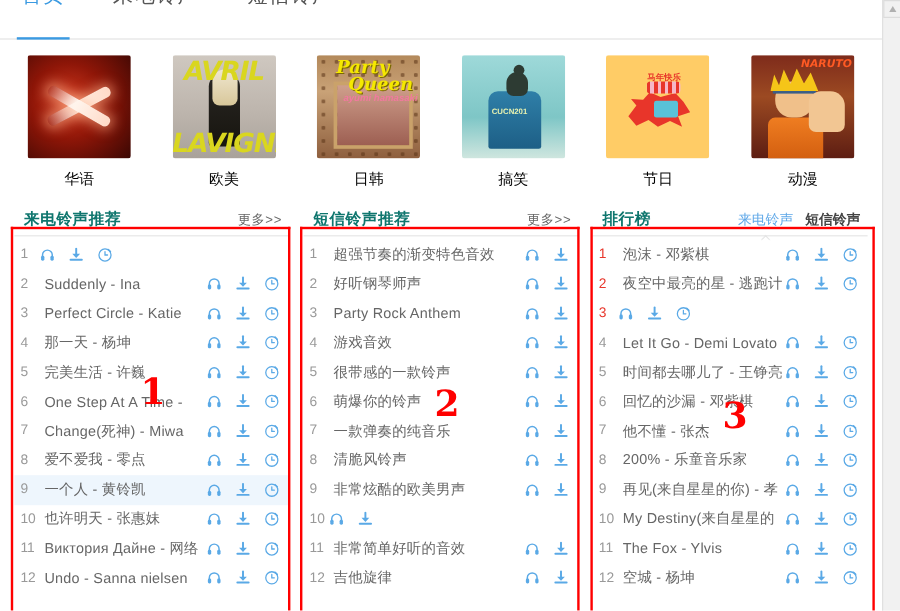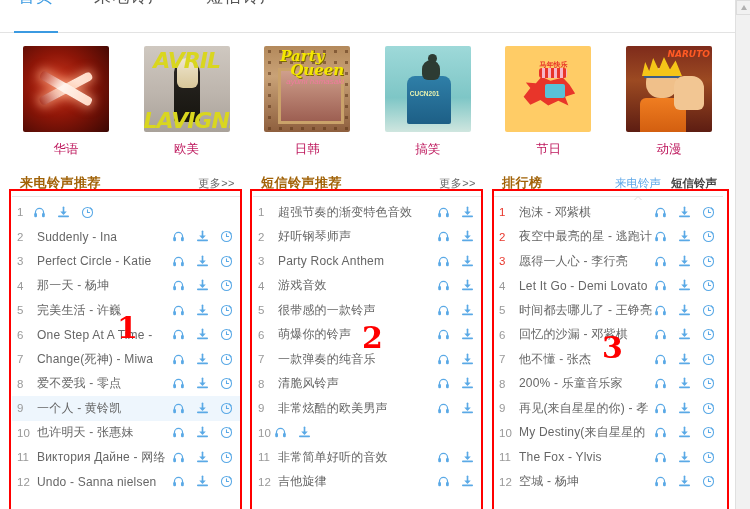--- a/index.html
+++ b/index.html
@@ -51,21 +51,21 @@
   .cat .thumb {
     width:86px; height:86px;
     margin:0 auto;
     border-radius:2px;
     overflow:hidden;
     position:relative;
   }
   .cat .label {
     margin-top:9px;
     font-size:12.5px;
-    color:#be185d;
+    color:#000000;
   }
 
   
   .art { position:absolute; inset:0; }
   
   .art-huayu { background:
       radial-gradient(circle at 40% 45%, #d23a20 0%, #8e1608 45%, #3a0703 100%); }
   .art-huayu:before {
     content:""; position:absolute; left:50%; top:50%;
     width:58px; height:9px; margin:-5px 0 0 -29px;
@@ -109,21 +109,21 @@
     position:absolute; left:14px; top:22px; right:6px; bottom:8px;
     background:linear-gradient(180deg,#cf9f8c,#9d5f52);
     border:3px solid #caa26a;
   }
   .art-rihan .p1, .art-rihan .p2 {
     position:absolute; left:16px; color:#f5e800; font-weight:bold;
     font-family:"DejaVu Serif",serif; font-style:italic; text-shadow:1px 1px 0 #7b6a00;
   }
   .art-rihan .p1 { top:1px; font-size:15px; }
   .art-rihan .p2 { top:15px; font-size:15px; left:26px; }
-  .art-rihan .p3 { position:absolute; top:31px; left:22px; font-size:8px; color:#f07a9e; font-style:italic; font-weight:normal; }
+  .art-rihan .p3 { position:absolute; top:31px; left:22px; font-size:8px; color:#f07a9e; font-style:italic; font-weight:bold; }
   
   .art-gaoxiao { background:linear-gradient(180deg,#9ed9d9 0%,#7ec6c6 60%,#cfe6df 100%); }
   .art-gaoxiao .body {
     position:absolute; left:22px; top:30px; width:44px; height:48px;
     background:linear-gradient(180deg,#2f7fa8,#1d5f86); border-radius:8px 8px 2px 2px;
   }
   .art-gaoxiao .head {
     position:absolute; left:37px; top:14px; width:18px; height:20px;
     background:#2d3b33; border-radius:9px 9px 6px 6px;
   }
@@ -193,21 +193,21 @@
     display:flex;
     align-items:center;
     justify-content:space-between;
     border-bottom:1px solid #e6e6e6;
     padding:0 6px 0 8px;
     position:relative;
   }
   .col-title {
     font-size:13px;
     font-weight:bold;
-    color:#a16207;
+    color:#0f766e;
     letter-spacing:.5px;
   }
   .more {
     font-size:11px;
     color:#666;
     cursor:pointer;
     letter-spacing:.5px;
   }
   .head-tabs { display:flex; gap:10px; align-items:center; }
   .head-tab { font-size:11.5px; color:#444; cursor:pointer; position:relative; font-weight:bold; }
@@ -1026,21 +1026,20 @@
                 <svg width="13" height="13" viewBox="0 0 16 16">
                   <circle cx="8" cy="8" r="6.2" fill="none" stroke="#5aa9e6" stroke-width="1.3"></circle>
                   <path d="M8 4.6 V8 h2.6" fill="none" stroke="#5aa9e6" stroke-width="1.3" stroke-linecap="round"></path>
                   <path d="M11.4 2.3 l2.2 2.2" stroke="#5aa9e6" stroke-width="1.5" stroke-linecap="round"></path>
                 </svg>
               </span>
             </div>
           </div>
           <div class="row">
             <div class="rank top">3</div>
-            <div class="title">愿得一人心 - 李行亮</div>
             <div class="acts">
               <span class="ic">
                 <svg width="13" height="13" viewBox="0 0 16 16">
                   <path d="M3 9.5 V8 a5 5 0 0 1 10 0 v1.5" fill="none" stroke="#5aa9e6" stroke-width="1.5" stroke-linecap="round"></path>
                   <rect x="1.5" y="8.7" width="3.4" height="5.2" rx="1.5" fill="#5aa9e6"></rect>
                   <rect x="11.1" y="8.7" width="3.4" height="5.2" rx="1.5" fill="#5aa9e6"></rect>
                 </svg>
               </span>
               <span class="ic">
                 <svg width="13" height="13" viewBox="0 0 16 16">

